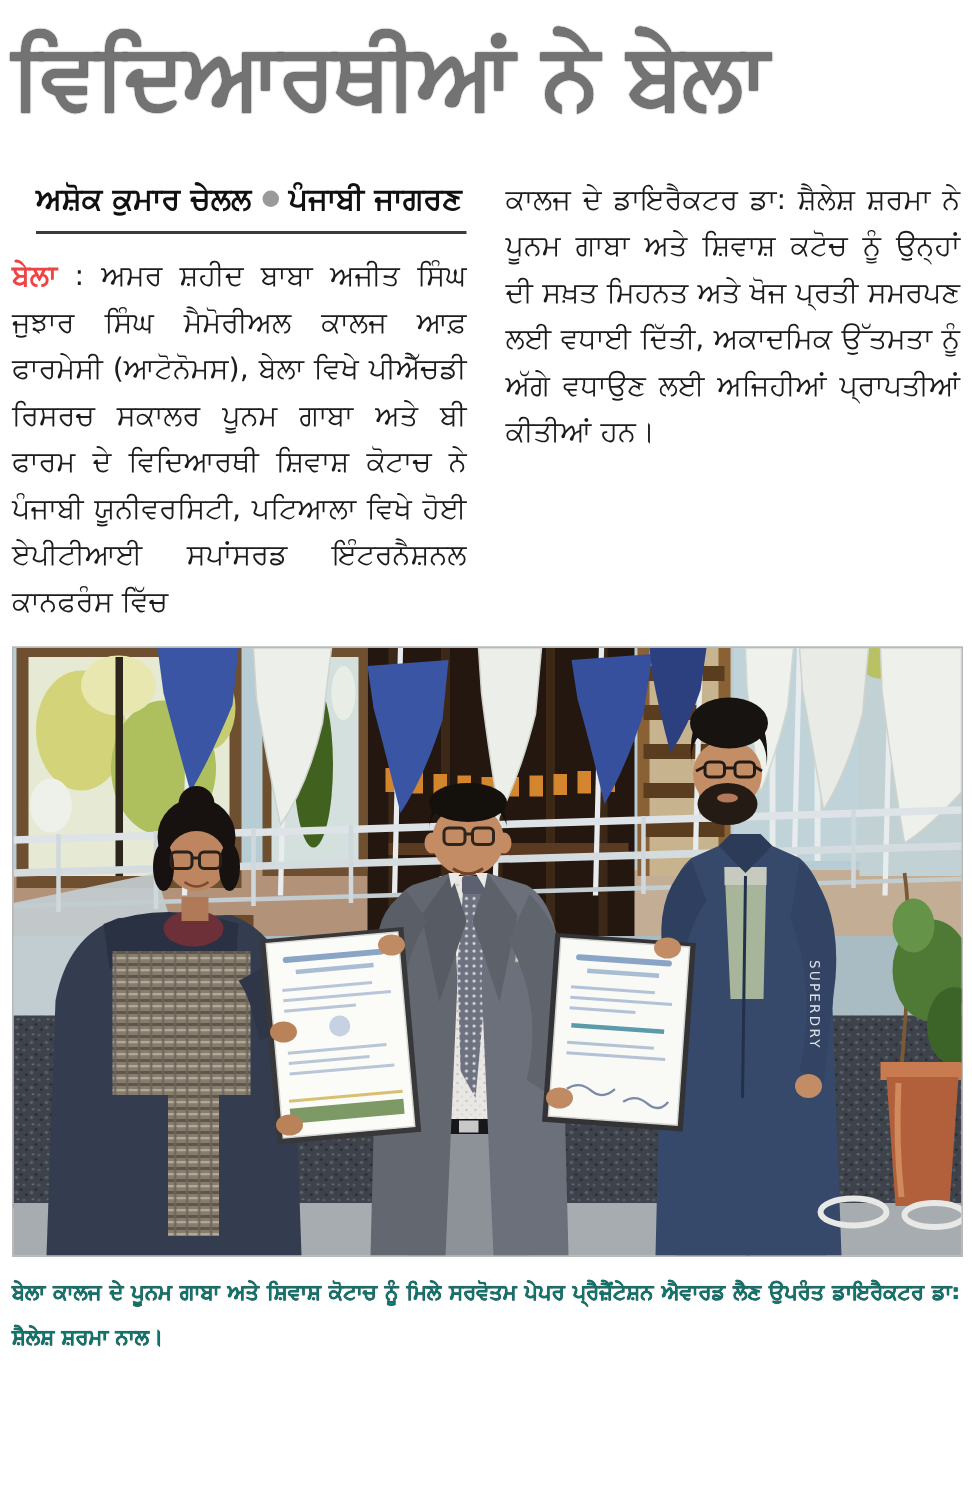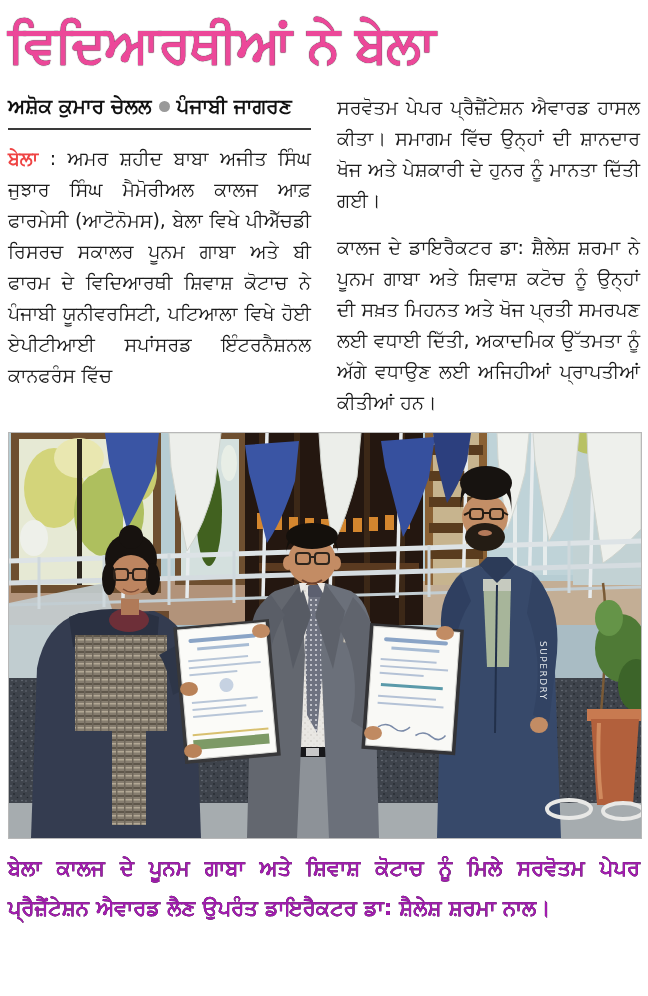--- a/index.html
+++ b/index.html
@@ -2,61 +2,61 @@
 <html><head>
 <meta charset="utf-8">
 <style>
   html,body{margin:0;padding:0;background:#e9e9e9;}
   .page{
     position:relative;width:648px;height:996px;margin:0 auto;
     background:#ffffff;box-sizing:border-box;padding:12px 8px 0 8px;
     font-family:"DejaVu Sans", sans-serif;color:#111;overflow:hidden;
   }
   .headline{
-    margin:0 0 14px 0;font-size:51px;line-height:1.3;font-weight:900;
-    color:#ec4899;letter-spacing:-1px;
+    margin:0 0 28px 0;font-size:60px;line-height:1.3;font-weight:900;
+    color:#737373;letter-spacing:-1px;
     text-shadow:0 0 1px #0a0a0a;
   }
   .cols{display:flex;gap:26px;}
   .col{flex:1;min-width:0;}
   .byline{
     display:flex;align-items:center;gap:7px;
     font-weight:bold;font-size:20px;color:#101010;
     padding:2px 0 10px 0;border-bottom:2px solid #3a3a3a;margin-bottom:13px;
     white-space:nowrap;
+    margin-left:16px;
   }
   .byline .bullet{width:11px;height:11px;border-radius:50%;background:#9a9a9a;flex:0 0 auto;}
   p.body{margin:0;font-size:19px;line-height:31px;text-align:justify;color:#1c1c1c;}
   p.body + p.body{margin-top:16px;}
   .lead{font-weight:bold;color:#ef4444;}
   figure.photo{margin:14px 0 0 0;width:632px;}
   figure.photo svg{display:block;width:632px;height:405px;border:1px solid #b8b8b8;background:#b7cdd3;}
   figcaption.caption{
-    font-weight:bold;font-size:21px;line-height:40px;margin-top:9px;
-    color:#a21caf;text-align:justify;text-shadow:0 0 .5px #0e0e0e;
+    font-weight:bold;font-size:14px;line-height:30px;margin-top:9px;
+    color:#0f766e;text-align:justify;text-shadow:0 0 .5px #0e0e0e;
   }
 </style>
 </head>
 <body>
 
 <div class="page">
 
   <h1 class="headline"><span>ਵਿਦਿਆਰਥੀਆਂ ਨੇ ਬੇਲਾ</span><br></h1>
 
   <div class="cols">
     <div class="col">
       <div class="byline">
         <span>ਅਸ਼ੋਕ ਕੁਮਾਰ ਚੇਲਲ</span>
         <span class="bullet"></span>
         <span>ਪੰਜਾਬੀ ਜਾਗਰਣ</span>
       </div>
       <p class="body"><span class="lead">ਬੇਲਾ</span><span> : </span><span>ਅਮਰ ਸ਼ਹੀਦ ਬਾਬਾ ਅਜੀਤ ਸਿੰਘ ਜੁਝਾਰ ਸਿੰਘ ਮੈਮੋਰੀਅਲ ਕਾਲਜ ਆਫ਼ ਫਾਰਮੇਸੀ (ਆਟੋਨੋਮਸ), ਬੇਲਾ ਵਿਖੇ ਪੀਐੱਚਡੀ ਰਿਸਰਚ ਸਕਾਲਰ ਪੂਨਮ ਗਾਬਾ ਅਤੇ ਬੀ ਫਾਰਮ ਦੇ ਵਿਦਿਆਰਥੀ ਸ਼ਿਵਾਸ਼ ਕੋਟਾਚ ਨੇ ਪੰਜਾਬੀ ਯੂਨੀਵਰਸਿਟੀ, ਪਟਿਆਲਾ ਵਿਖੇ ਹੋਈ ਏਪੀਟੀਆਈ ਸਪਾਂਸਰਡ ਇੰਟਰਨੈਸ਼ਨਲ ਕਾਨਫਰੰਸ ਵਿੱਚ</span></p>
     </div>
     <div class="col">
-      <p class="body">ਸਰਵੋਤਮ ਪੇਪਰ ਪ੍ਰੈਜ਼ੈਂਟੇਸ਼ਨ ਐਵਾਰਡ ਹਾਸਲ ਕੀਤਾ। ਸਮਾਗਮ ਵਿੱਚ ਉਨ੍ਹਾਂ ਦੀ ਸ਼ਾਨਦਾਰ ਖੋਜ ਅਤੇ ਪੇਸ਼ਕਾਰੀ ਦੇ ਹੁਨਰ ਨੂੰ ਮਾਨਤਾ ਦਿੱਤੀ ਗਈ।</p>
       <p class="body">ਕਾਲਜ ਦੇ ਡਾਇਰੈਕਟਰ ਡਾ: ਸ਼ੈਲੇਸ਼ ਸ਼ਰਮਾ ਨੇ ਪੂਨਮ ਗਾਬਾ ਅਤੇ ਸ਼ਿਵਾਸ਼ ਕਟੋਚ ਨੂੰ ਉਨ੍ਹਾਂ ਦੀ ਸਖ਼ਤ ਮਿਹਨਤ ਅਤੇ ਖੋਜ ਪ੍ਰਤੀ ਸਮਰਪਣ ਲਈ ਵਧਾਈ ਦਿੱਤੀ, ਅਕਾਦਮਿਕ ਉੱਤਮਤਾ ਨੂੰ ਅੱਗੇ ਵਧਾਉਣ ਲਈ ਅਜਿਹੀਆਂ ਪ੍ਰਾਪਤੀਆਂ ਕੀਤੀਆਂ ਹਨ।</p>
     </div>
   </div>
 
   <figure class="photo">
     <svg viewBox="0 0 632 405" xmlns="http://www.w3.org/2000/svg">
       <defs>
         <pattern id="speck" width="10" height="10" patternUnits="userSpaceOnUse">
           <rect width="10" height="10" fill="#3e434b"></rect>
           <circle cx="2" cy="3" r="1.1" fill="#5c616a"></circle>

